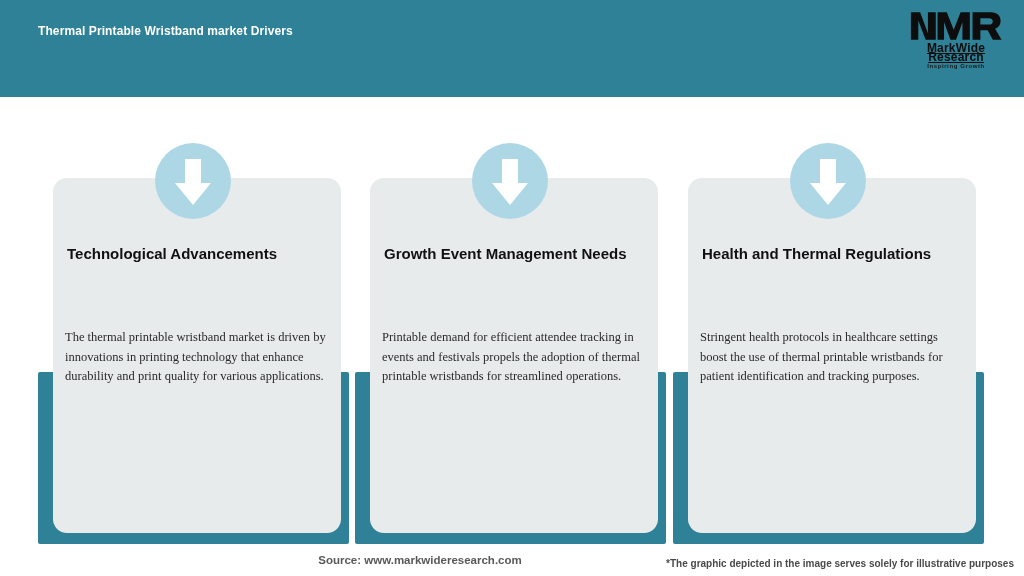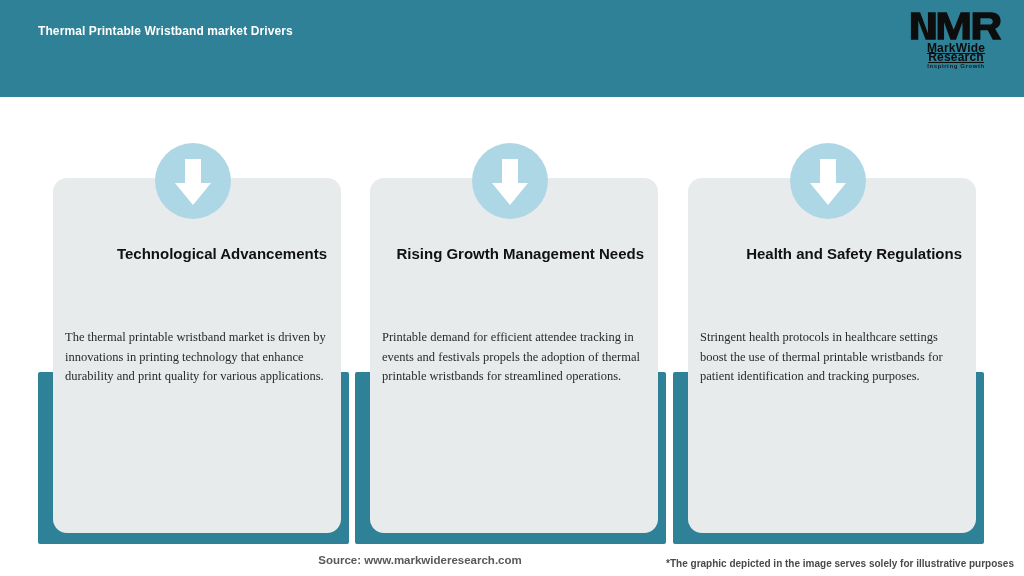--- a/index.html
+++ b/index.html
@@ -115,21 +115,21 @@
   }
   .card-icon svg { display: block; }
 
   .card-heading {
     position: absolute;
     left: 15px;
     top: 100px;
     width: 288px;
     box-sizing: border-box;
     padding: 0 14px;
-    text-align: right;
+    text-align: left;
     font-size: 15px;
     font-weight: bold;
     color: #111111;
     line-height: 22px;
   }
   .card-text {
     position: absolute;
     left: 15px;
     top: 185px;
     width: 288px;
@@ -196,32 +196,32 @@
   </div>
 
   <div class="card-group g2">
     <div class="card-backing"></div>
     <div class="card-body"></div>
     <div class="card-icon">
       <svg width="76" height="76" viewBox="0 0 76 76">
         <polygon fill="#ffffff" points="38,62 20,40 30,40 30,16 46,16 46,40 56,40"></polygon>
       </svg>
     </div>
-    <div class="card-heading">Rising Growth Management Needs</div>
+    <div class="card-heading">Growth Event Management Needs</div>
     <div class="card-text">Printable demand for efficient attendee tracking in events and festivals propels the adoption of thermal printable wristbands for streamlined operations.</div>
   </div>
 
   <div class="card-group g3">
     <div class="card-backing"></div>
     <div class="card-body"></div>
     <div class="card-icon">
       <svg width="76" height="76" viewBox="0 0 76 76">
         <polygon fill="#ffffff" points="38,62 20,40 30,40 30,16 46,16 46,40 56,40"></polygon>
       </svg>
     </div>
-    <div class="card-heading">Health and Safety Regulations</div>
+    <div class="card-heading">Health and Thermal Regulations</div>
     <div class="card-text">Stringent health protocols in healthcare settings boost the use of thermal printable wristbands for patient identification and tracking purposes.</div>
   </div>
 
 </div>
 
 <div class="footer-source">Source: www.markwideresearch.com</div>
 <div class="footer-disclaimer">*The graphic depicted in the image serves solely for illustrative purposes</div>
 
 </body></html>

